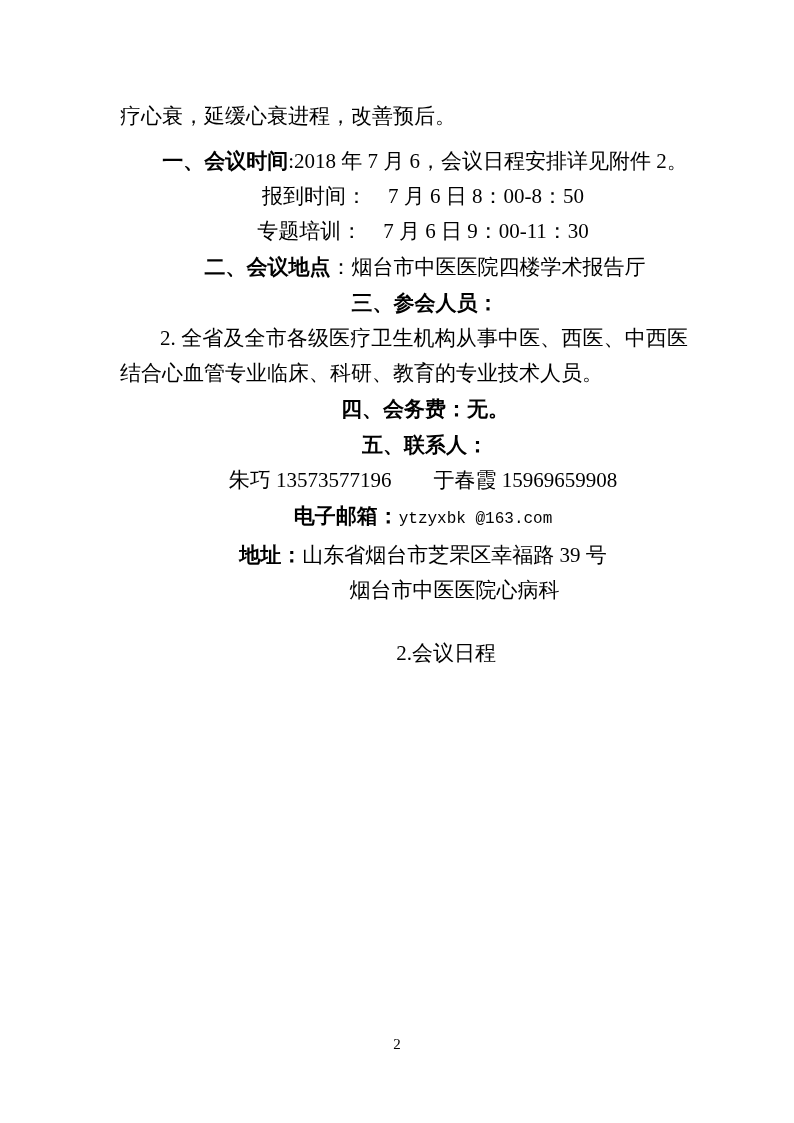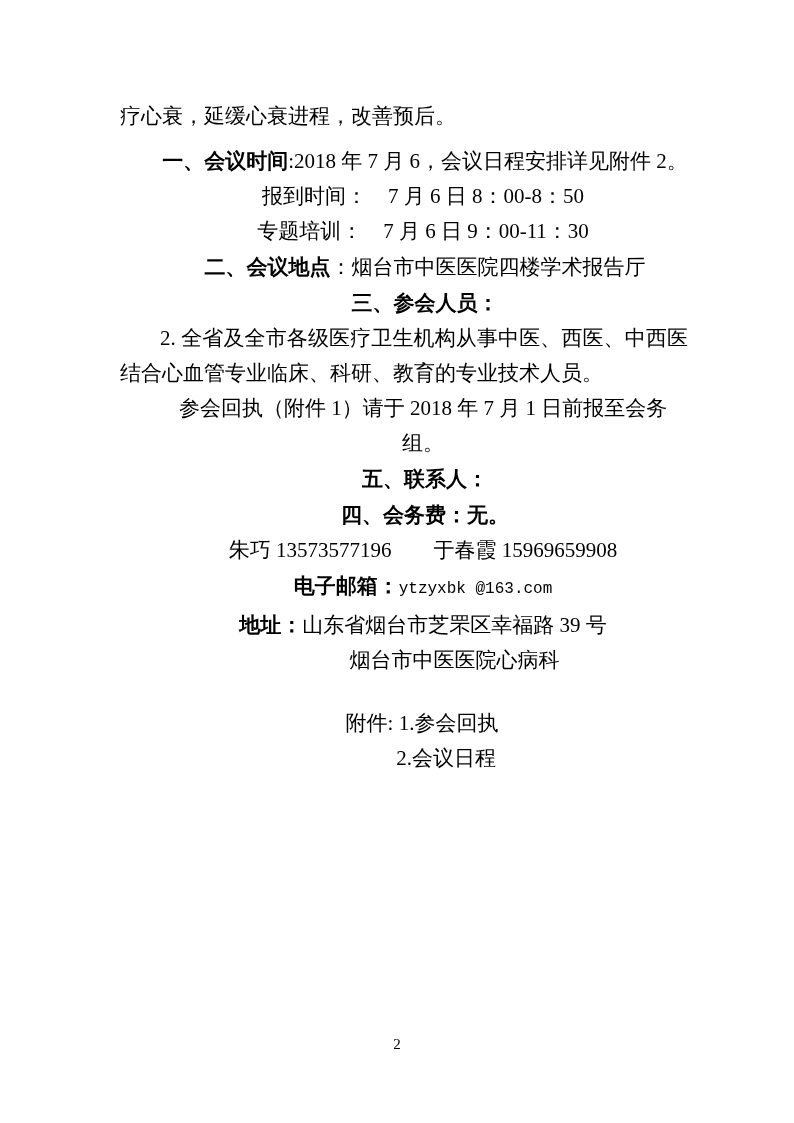--- a/index.html
+++ b/index.html
@@ -74,38 +74,36 @@
 
       <p class="ln pad-b">专题培训：　7 月 6 日 9：00-11：30</p>
 
       <p class="ln pad-h"><span class="hei">二、会议地点</span><span>：烟台市中医医院四楼学术报告厅</span></p>
 
       <p class="ln pad-h"><span class="hei">三、参会人员：</span></p>
 
 
       <p class="ln just wrapitem">2. 全省及全市各级医疗卫生机构从事中医、西医、中西医结合心血管专业临床、科研、教育的专业技术人员。</p>
 
-      <p class="ln pad-b">参会回执（附件 1）请于 2018 年 7 月 1 日前报至会务组。</p>
+
+      <p class="ln pad-h"><span class="hei">四、会务费：无。</span></p>
 
       <p class="ln pad-h"><span class="hei">五、联系人：</span></p>
-
-      <p class="ln pad-h"><span class="hei">四、会务费：无。</span></p>
 
       <p class="ln pad-b">朱巧 13573577196　　于春霞 15969659908</p>
 
       <p class="ln pad-b"><span class="label-hei">电子邮箱：</span><span class="mono">ytzyxbk @163.com</span></p>
 
 
       <p class="ln pad-b"><span class="label-hei">地址：</span><span>山东省烟台市芝罘区幸福路 39 号</span></p>
 
       <p class="ln addr2">烟台市中医医院心病科</p>
 
     </div>
 
     <div class="list attach">
-      <p class="ln attach-l1"><span>附件:</span> <span>1.参会回执</span></p>
       <p class="ln attach-l2"><span>2.会议日程</span></p>
     </div>
 
   </div>
 
   <div class="footer">2</div>
 </div>
 
 </body></html>

